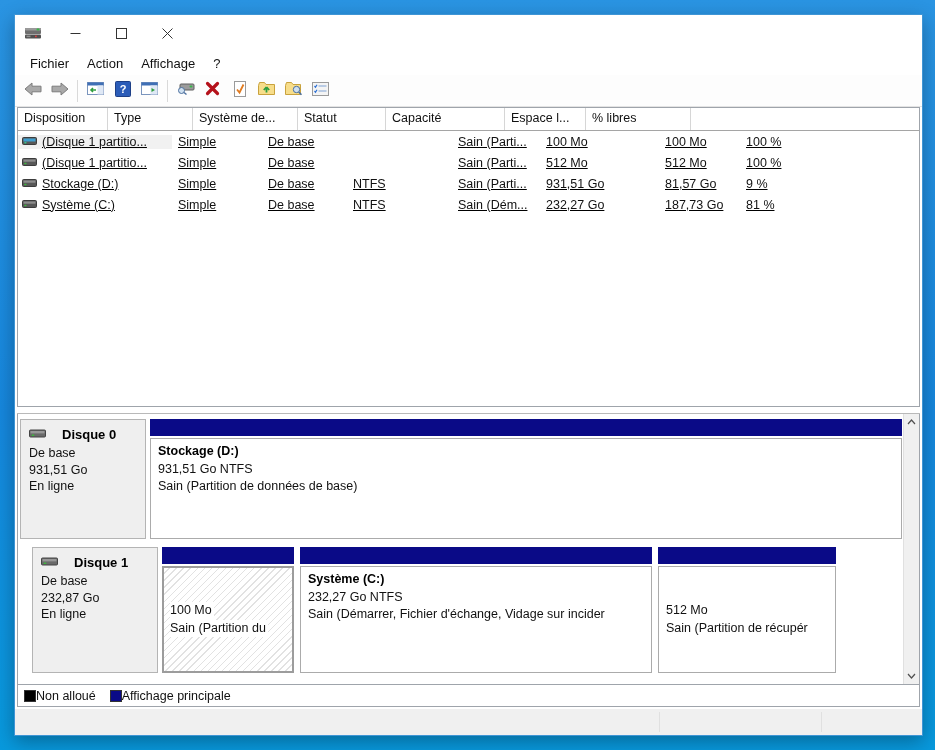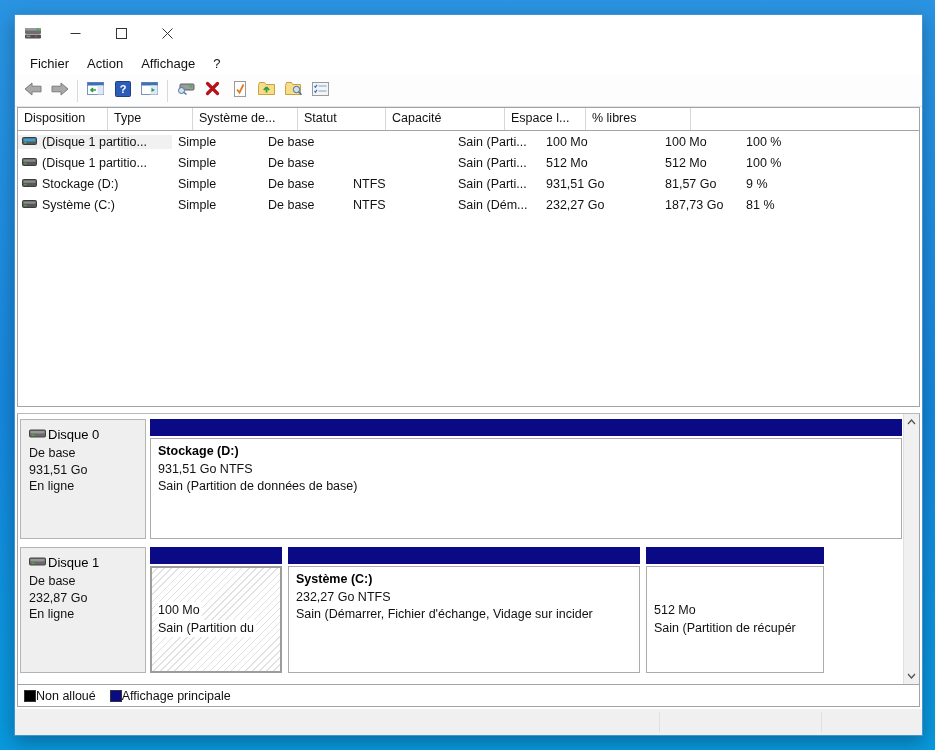--- a/index.html
+++ b/index.html
@@ -29,37 +29,37 @@
   .toolbar { height:32px; display:flex; align-items:center; background:#fdfdfd;
              border-bottom:1px solid #e3e3e3; padding-left:4px; flex:0 0 auto; }
   .tb-btn { width:27px; height:26px; display:flex; align-items:center; justify-content:center; }
   .tb-sep { width:1px; height:22px; background:#d9d9d9; margin:0 4px; }
   
   .main { flex:1 1 auto; display:flex; flex-direction:column; padding:0 2px; background:#fff; }
   .listpane { height:300px; border:1px solid #9fa4ab; background:#fff; overflow:hidden; flex:0 0 auto; }
   .lheader { display:flex; height:23px; background:#fff; border-bottom:1px solid #a5a5a5; }
   .hcell { font-size:12.5px; color:#111; padding:3px 2px 0 6px; border-right:1px solid #d6d6d6;
            white-space:nowrap; overflow:hidden; }
-  .lrow { display:flex; height:21px; align-items:center; }
+  .lrow { display:flex; height:21px; align-items:center;text-decoration:underline; }
   .lcell { font-size:12.5px; color:#111; padding:0 2px 0 6px; white-space:nowrap; overflow:hidden; }
   .c0{width:154px;} .c1{width:90px;} .c2{width:85px;} .c3{width:105px;}
   .c4{width:88px;} .c5{width:119px;} .c6{width:81px;} .c7{width:105px;} .c8{flex:1 1 auto;border-right:none;}
   .lcell.c0 { display:flex; align-items:center; gap:5px; padding-left:4px; }
   .lcell.c0.hl { background:#f1f1f1; }
   .vol-ic { flex:0 0 auto; }
   
   .splitter { height:7px; flex:0 0 auto; border-bottom:1px solid #b9b9b9; background:#fff; }
   
   .graphpane { flex:1 1 auto; position:relative; background:#fff; border:1px solid #9fa4ab;
                border-top:none; padding:6px 0 0 2px; overflow:hidden; }
   .graph-inner { position:absolute; left:2px; top:5px; right:17px; bottom:0; }
   .disk-row { display:flex; margin-bottom:8px; }
-  .disk-row.h120 { height:120px; } .disk-row.h126 { height:126px; }
+  .disk-row.h120 { height:120px; } .disk-row.h126 { height:126px;margin-left:12px; }
   .disk-hdr { width:126px; flex:0 0 auto; background:#efefef; border:1px solid #b4b4b4; padding:7px 6px 0 8px; }
-  .disk-hdr .dh-name { display:flex; align-items:center; gap:2px; font-size:13px; font-weight:normal; color:#000; margin-bottom:3px;}
+  .disk-hdr .dh-name { display:flex; align-items:center; gap:16px; font-size:13px; font-weight:bold; color:#000; margin-bottom:3px;}
   .disk-hdr .dh-line { font-size:12.5px; color:#111; line-height:1.32; }
   .disk-parts { flex:1 1 auto; display:flex; gap:6px; margin-left:4px; }
   .partition { display:flex; flex-direction:column; flex:0 0 auto; }
   .part-band { height:17px; margin-bottom:2px; flex:0 0 auto; }
   .part-body { flex:1 1 auto; border:1px solid #ababab; background:#fff; padding:4px 7px;
                overflow:hidden; display:flex; flex-direction:column; }
   .part-body.centered { justify-content:center; }
   .part-body.selected {
       border:2px solid #9c9c9c; padding:3px 6px;
       background:repeating-linear-gradient(315deg,#ffffff 0px,#ffffff 4px,#e2e2e2 4px,#e2e2e2 5px);

